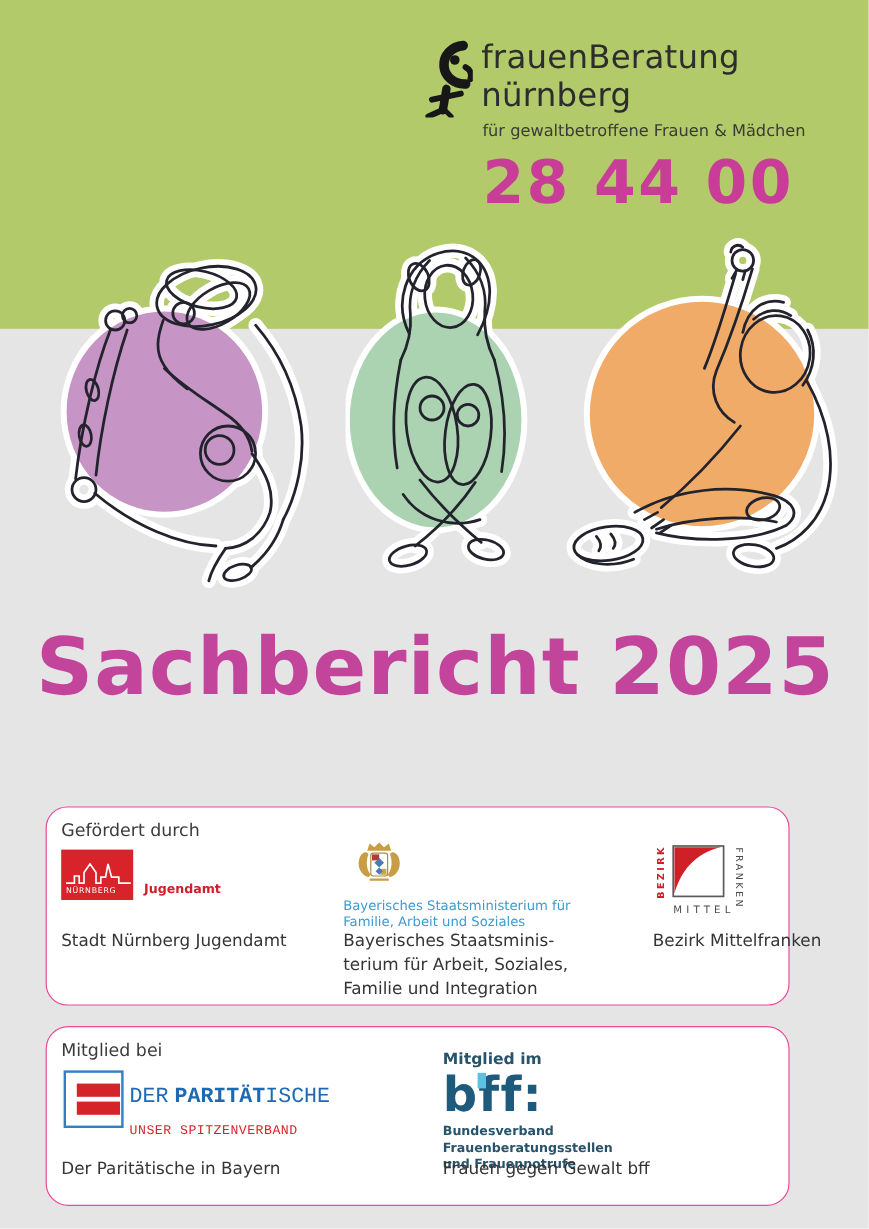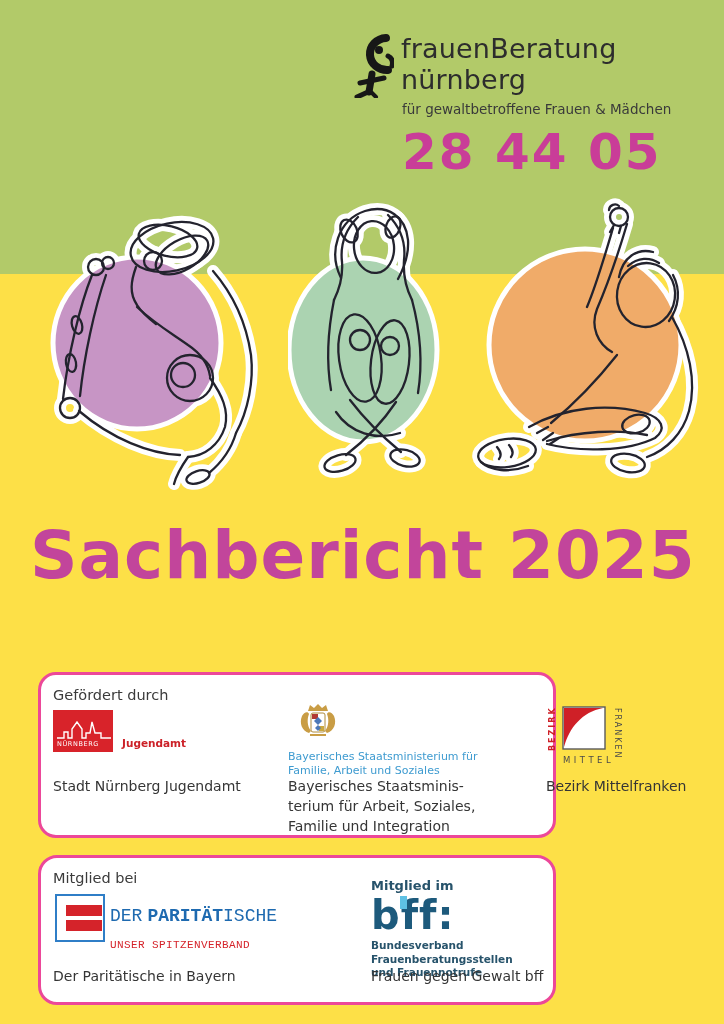--- a/index.html
+++ b/index.html
@@ -1,36 +1,36 @@
 <!DOCTYPE html>
 <html><head>
 <meta charset="utf-8">
 <style>
   html,body{margin:0;padding:0;background:#ffffff;}
   body{font-family:"DejaVu Sans","Liberation Sans",sans-serif;}
-  #page{position:relative;width:724px;height:1024px;background:#fde047;overflow:hidden;}
+  #page{position:relative;width:724px;height:1024px;background:#e5e5e5;overflow:hidden;}
 
   
   .banner{position:absolute;left:0;top:0;width:724px;height:274px;background:#b2ca69;}
   .brand-icon{position:absolute;left:348px;top:30px;width:46px;height:68px;}
   .brand-name{position:absolute;left:401px;top:33px;font-size:27px;line-height:31px;color:#2d2d2d;letter-spacing:0.2px;}
   .brand-tagline{position:absolute;left:402px;top:101px;font-size:13.5px;font-weight:500;color:#3a3a3a;}
   .brand-phone{position:absolute;left:402px;top:123px;font-size:50px;font-weight:bold;letter-spacing:2px;color:#c93d98;}
 
   
   .fig{position:absolute;}
   .fig-halo{stroke:#ffffff;stroke-width:12;fill:none;stroke-linecap:round;stroke-linejoin:round;}
   .fig-ink{stroke:#23232e;stroke-width:2.3;fill:none;stroke-linecap:round;stroke-linejoin:round;}
   .blob{stroke:#ffffff;stroke-width:5;}
 
   
   .page-title{position:absolute;left:30px;top:517px;font-size:66px;font-weight:bold;letter-spacing:1px;color:#c2459b;white-space:nowrap;}
 
   
-  .info-box{position:absolute;left:38px;width:518px;border:3px solid #ec4899;border-radius:18px;background:#fff;box-sizing:border-box;}
+  .info-box{position:absolute;left:38px;width:620px;border:1px solid #ec4899;border-radius:18px;background:#fff;box-sizing:border-box;}
   .box1{top:672px;height:166px;}
   .box2{top:855px;height:150px;border-radius:19px;}
   .box-heading{position:absolute;left:12px;top:12px;font-size:14.5px;color:#3b3b3b;}
   .caption{position:absolute;font-size:14px;color:#353535;line-height:20px;white-space:nowrap;}
 
   
   .nb-logo{position:absolute;left:12px;top:35px;display:flex;align-items:flex-end;}
   .nb-rect{width:60px;height:42px;background:#d8232a;position:relative;}
   .nb-rect svg{position:absolute;left:0;top:0;}
   .nb-word{position:absolute;left:4px;bottom:4px;color:#ffffff;font-size:6.5px;letter-spacing:0.6px;font-weight:500;}
@@ -81,21 +81,21 @@
       <path d="M20,62 L9,67" stroke-width="5"></path>
       <path d="M22,61 L28,67" stroke-width="4"></path>
     </g>
   </svg>
 
   <div class="brand-name">
     <div>frauenBeratung</div>
     <div>nürnberg</div>
   </div>
   <div class="brand-tagline">für gewaltbetroffene Frauen &amp; Mädchen</div>
-  <div class="brand-phone">28 44 05</div>
+  <div class="brand-phone">28 44 00</div>
 
   <svg class="fig" style="left:40px;top:205px" width="250" height="285" viewBox="0 0 250 285">
     <defs>
       <g id="f1">
         <ellipse cx="132" cy="42" rx="42" ry="24" transform="rotate(-12 132 42)"></ellipse>
         <ellipse cx="128" cy="36" rx="30" ry="15" transform="rotate(14 128 36)"></ellipse>
         <ellipse cx="142" cy="50" rx="29" ry="15" transform="rotate(-30 142 50)"></ellipse>
         <circle cx="113" cy="56" r="9"></circle>
         <path d="M96,62 C91,76 89,88 97,100 C102,108 108,113 116,119"></path>
         <path d="M173,66 C192,88 206,116 211,150 C214,176 208,206 196,228"></path>

